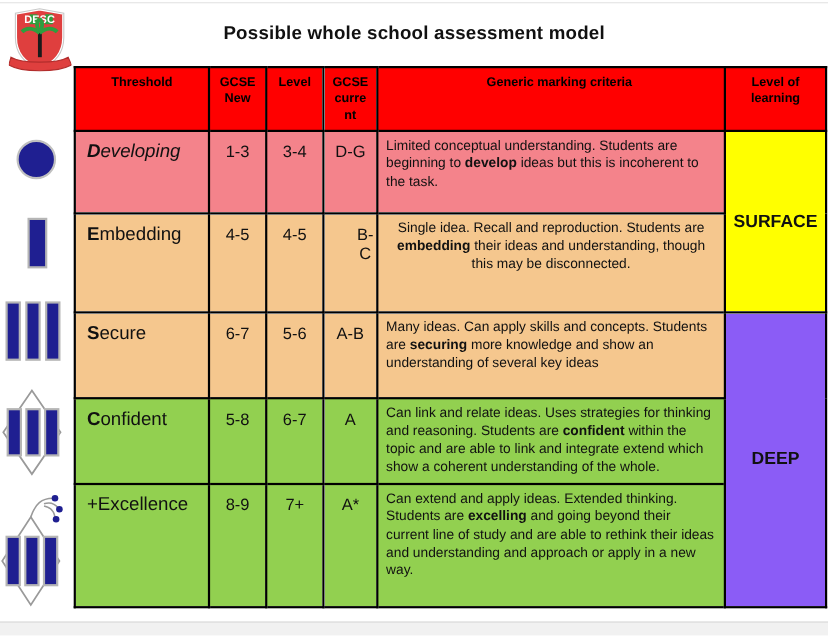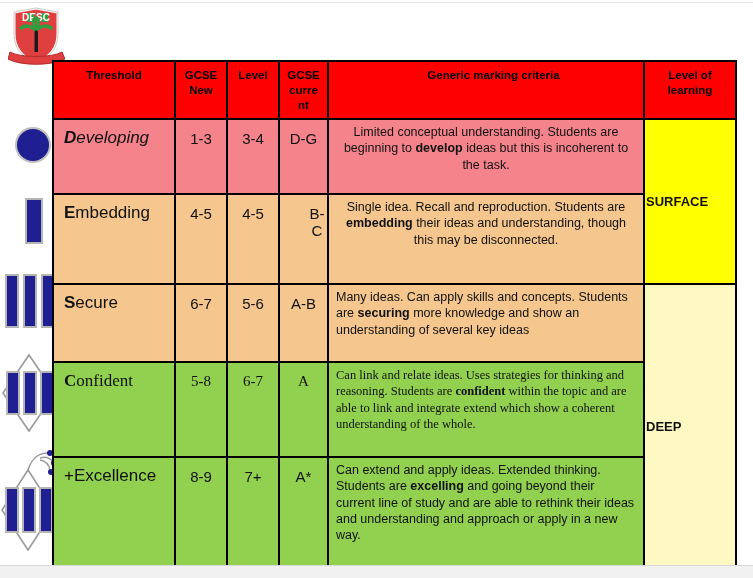--- a/index.html
+++ b/index.html
@@ -11,34 +11,34 @@
   .bottom-bar{
     position:absolute;left:0;bottom:0;width:753px;height:12px;
     background:#f1f1f1;border-top:1px solid #d8d8d8;
   }
   .title{
     position:absolute;top:20px;left:0;right:0;text-align:center;
     font-size:17px;font-weight:bold;color:#111;letter-spacing:.2px;
   }
   .logo{position:absolute;top:6px;left:8px;}
   table.assessment{
-    position:absolute;left:52px;top:60px;
+    position:absolute;left:67px;top:60px;
     border-collapse:collapse;table-layout:fixed;
   }
   table.assessment th,table.assessment td{
     border:2px solid #000;overflow:hidden;
   }
   table.assessment th{
     background:#ff0000;color:#000;font-weight:bold;font-size:11.5px;
     text-align:center;vertical-align:top;padding-top:6px;white-space:pre-line;line-height:1.3;
   }
   td.c-threshold{vertical-align:top;text-align:left;padding:8px 2px 0 10px;font-size:17px;}
   td.c-num{vertical-align:top;text-align:center;padding-top:10px;font-size:15px;}
   td.c-criteria{vertical-align:top;text-align:left;padding:4px 7px 2px 7px;font-size:12.5px;line-height:1.3;}
-  td.c-level{vertical-align:middle;font-weight:bold;font-size:13px;}
+  td.c-level{vertical-align:middle;text-align:center;font-weight:bold;font-size:16px;}
   .icon-rail{position:absolute;left:0;top:0;width:57px;height:578px;}
   .solo-icon{position:absolute;left:0;}
 </style>
 </head>
 <body>
 
 <div class="page">
 
   <div class="top-hairline"></div>
 
@@ -51,20 +51,21 @@
     <rect x="26.5" y="22" width="3.5" height="24" fill="#1a1a1a"></rect>
     <g stroke="#2e9e3e" stroke-width="3.5" fill="none">
       <path d="M28 24 C22 19 16 19 12 23"></path>
       <path d="M28 24 C34 19 40 19 44 23"></path>
       <path d="M28 23 C24 17 26 13 28 11"></path>
       <path d="M28 23 C32 17 30 13 28 11"></path>
     </g>
     <path d="M2 46 C12 52 44 52 54 46 L57 53 C44 60 12 60 0 53 Z" fill="#df3f3e" stroke="#b22d2c" stroke-width="1"></path>
   </svg>
 
+  <div class="title">Possible whole school assessment model</div>
 
   <div class="icon-rail">
     <svg class="solo-icon" style="top:125px" width="57" height="40" viewBox="0 0 57 40">
       <circle cx="33" cy="20" r="17" fill="#1f1f91" stroke="#c0c0c0" stroke-width="2"></circle>
     </svg>
     <svg class="solo-icon" style="top:196px" width="57" height="50" viewBox="0 0 57 50">
       <rect x="26" y="3" width="16" height="44" fill="#1f1f91" stroke="#b5b5b5" stroke-width="2"></rect>
     </svg>
     <svg class="solo-icon" style="top:271px" width="57" height="60" viewBox="0 0 57 60">
       <rect x="6" y="4" width="12" height="52" fill="#1f1f91" stroke="#b5b5b5" stroke-width="2"></rect>
@@ -115,39 +116,39 @@
           <th style="height: 49px;">Level of
 learning</th>
         </tr>
       </thead>
     <tbody id="body-rows">
         <tr style="height: 75px;">
           <td class="c-threshold" style="background: rgb(244, 131, 139); font-style: italic;"><span style="font-weight: bold;">D</span><span>eveloping</span></td>
           <td class="c-num" style="background: rgb(244, 131, 139);">1-3</td>
           <td class="c-num" style="background: rgb(244, 131, 139); margin-left: 24px;">3-4</td>
           <td class="c-num" style="background: rgb(244, 131, 139);">D-G</td>
-          <td class="c-criteria" style="background: rgb(244, 131, 139); text-align: center;"><span>Limited conceptual understanding. Students are beginning to </span><span style="font-weight: bold;">develop</span><span> ideas but this is incoherent to the task.</span></td>
+          <td class="c-criteria" style="background: rgb(244, 131, 139);"><span>Limited conceptual understanding. Students are beginning to </span><span style="font-weight: bold;">develop</span><span> ideas but this is incoherent to the task.</span></td>
           <td class="c-level" rowspan="2" style="background: rgb(255, 255, 0);">SURFACE</td>
         </tr>
         <tr style="height: 90px;">
           <td class="c-threshold" style="background: rgb(245, 199, 142);"><span style="font-weight: bold;">E</span><span>mbedding</span></td>
           <td class="c-num" style="background: rgb(245, 199, 142);">4-5</td>
           <td class="c-num" style="background: rgb(245, 199, 142);">4-5</td>
           <td class="c-num" style="background: rgb(245, 199, 142); padding-left: 28px;">B-C</td>
           <td class="c-criteria" style="background: rgb(245, 199, 142); text-align: center;"><span>Single idea. Recall and reproduction. Students are </span><span style="font-weight: bold;">embedding</span><span> their ideas and understanding, though this may be disconnected.</span></td>
         </tr>
         <tr style="height: 78px;">
           <td class="c-threshold" style="background: rgb(245, 199, 142);"><span style="font-weight: bold;">S</span><span>ecure</span></td>
           <td class="c-num" style="background: rgb(245, 199, 142);">6-7</td>
           <td class="c-num" style="background: rgb(245, 199, 142);">5-6</td>
           <td class="c-num" style="background: rgb(245, 199, 142);">A-B</td>
           <td class="c-criteria" style="background: rgb(245, 199, 142);"><span>Many ideas. Can apply skills and concepts. Students are </span><span style="font-weight: bold;">securing</span><span> more knowledge and show an understanding of several key ideas</span></td>
-          <td class="c-level" rowspan="3" style="background: #fef9c3;">DEEP</td>
+          <td class="c-level" rowspan="3" style="background: #8b5cf6;">DEEP</td>
         </tr>
-        <tr style="height: 95px; font-family: Liberation Serif, serif;">
+        <tr style="height: 78px;">
           <td class="c-threshold" style="background: rgb(146, 208, 80);"><span style="font-weight: bold;">C</span><span>onfident</span></td>
           <td class="c-num" style="background: rgb(146, 208, 80);">5-8</td>
           <td class="c-num" style="background: rgb(146, 208, 80);">6-7</td>
           <td class="c-num" style="background: rgb(146, 208, 80);">A</td>
           <td class="c-criteria" style="background: rgb(146, 208, 80);"><span>Can link and relate ideas. Uses strategies for thinking and reasoning. Students are </span><span style="font-weight: bold;">confident</span><span> within the topic and are able to link and integrate extend which show a coherent understanding of the whole.</span></td>
         </tr>
         <tr style="height: 112px;">
           <td class="c-threshold" style="background: rgb(146, 208, 80);"><span>+Excellence</span></td>
           <td class="c-num" style="background: rgb(146, 208, 80);">8-9</td>
           <td class="c-num" style="background: rgb(146, 208, 80);">7+</td>

